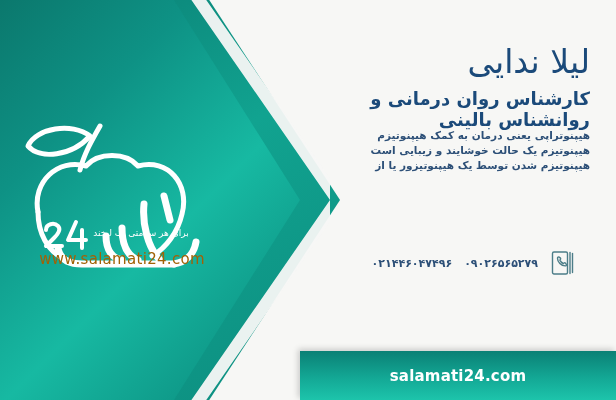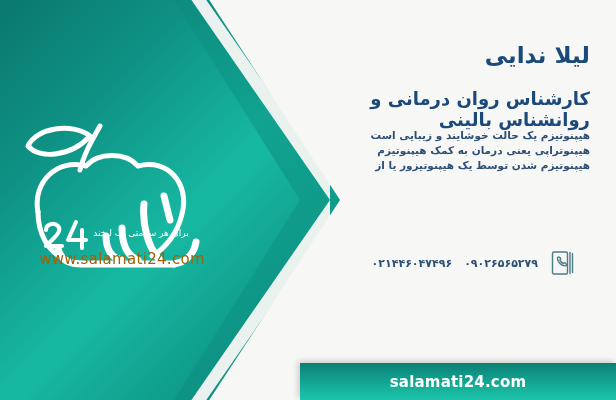--- a/index.html
+++ b/index.html
@@ -61,21 +61,21 @@
     clip-path: polygon(58% 0, 62.5% 0, 104.5% 50%, 62.5% 100%, 58% 100%, 100% 50%);
     opacity: 0.95;
   }
 
   
   .bottom-bar {
     position: absolute;
     left: 300px;
     right: 0;
     bottom: 0;
-    height: 37px;
+    height: 49px;
     background: linear-gradient(180deg, #0b8075 0%, #13a895 55%, #1dc4ab 100%);
     display: flex;
     align-items: center;
     justify-content: center;
     box-shadow: -2px -2px 6px rgba(0,0,0,0.18);
   }
   .bottom-bar .site {
     color: #ffffff;
     font-size: 15px;
     font-weight: bold;
@@ -121,22 +121,22 @@
     width: 286px;
     height: 400px;
     direction: rtl;
     text-align: right;
     color: #1f3f66;
   }
   .name {
     position: absolute;
     right: 14px;
     top: 42px;
-    font-size: 23px;
-    font-weight: bold;
+    font-size: 33px;
+    font-weight: normal;
     color: #1b4a7a;
     letter-spacing: 0.5px;
   }
   .role {
     position: absolute;
     right: 14px;
     top: 88px;
     font-size: 18px;
     font-weight: bold;
     color: #1b4a7a;
@@ -224,22 +224,22 @@
   <div class="logo-tag">برای هر سلامتی یک لبخند</div>
   <div class="logo-url">www.salamati24.com</div>
 
   <div class="right">
 
     <div class="name">لیلا ندایی</div>
 
     <div class="role">کارشناس روان درمانی و روانشناس بالینی</div>
 
     <div class="desc">
+      <div>هیپنوتراپی یعنی درمان به کمک هیپنوتیزم</div>
       <div>هیپنوتیزم یک حالت خوشایند و زیبایی است</div>
-      <div>هیپنوتراپی یعنی درمان به کمک هیپنوتیزم</div>
       <div>هیپنوتیزم شدن توسط یک هیپنوتیزور یا از</div>
     </div>
 
     <div class="contact-row phones">
       <div class="contact-ico">
         <svg width="24" height="26" viewBox="0 0 24 26" fill="none" stroke="#4c7d88" stroke-width="1.4" stroke-linecap="round" stroke-linejoin="round">
           <rect x="1.5" y="2" width="15" height="22" rx="1.5"></rect>
           <line x1="19" y1="2.5" x2="19" y2="23.5"></line>
           <line x1="21.5" y1="3.5" x2="21.5" y2="22.5"></line>
           <path d="M6.5 8.2 c0-1 .9-1.6 1.6-1.1 l1.1 .8 c.5 .4 .6 1 .2 1.5 l-.5 .7 c.7 1.5 1.9 2.7 3.4 3.4 l.7-.5 c.5-.4 1.1-.3 1.5 .2 l.8 1.1 c.5 .7-.1 1.6-1.1 1.6 -4 0-7.7-3.7-7.7-7.7 z"></path>

